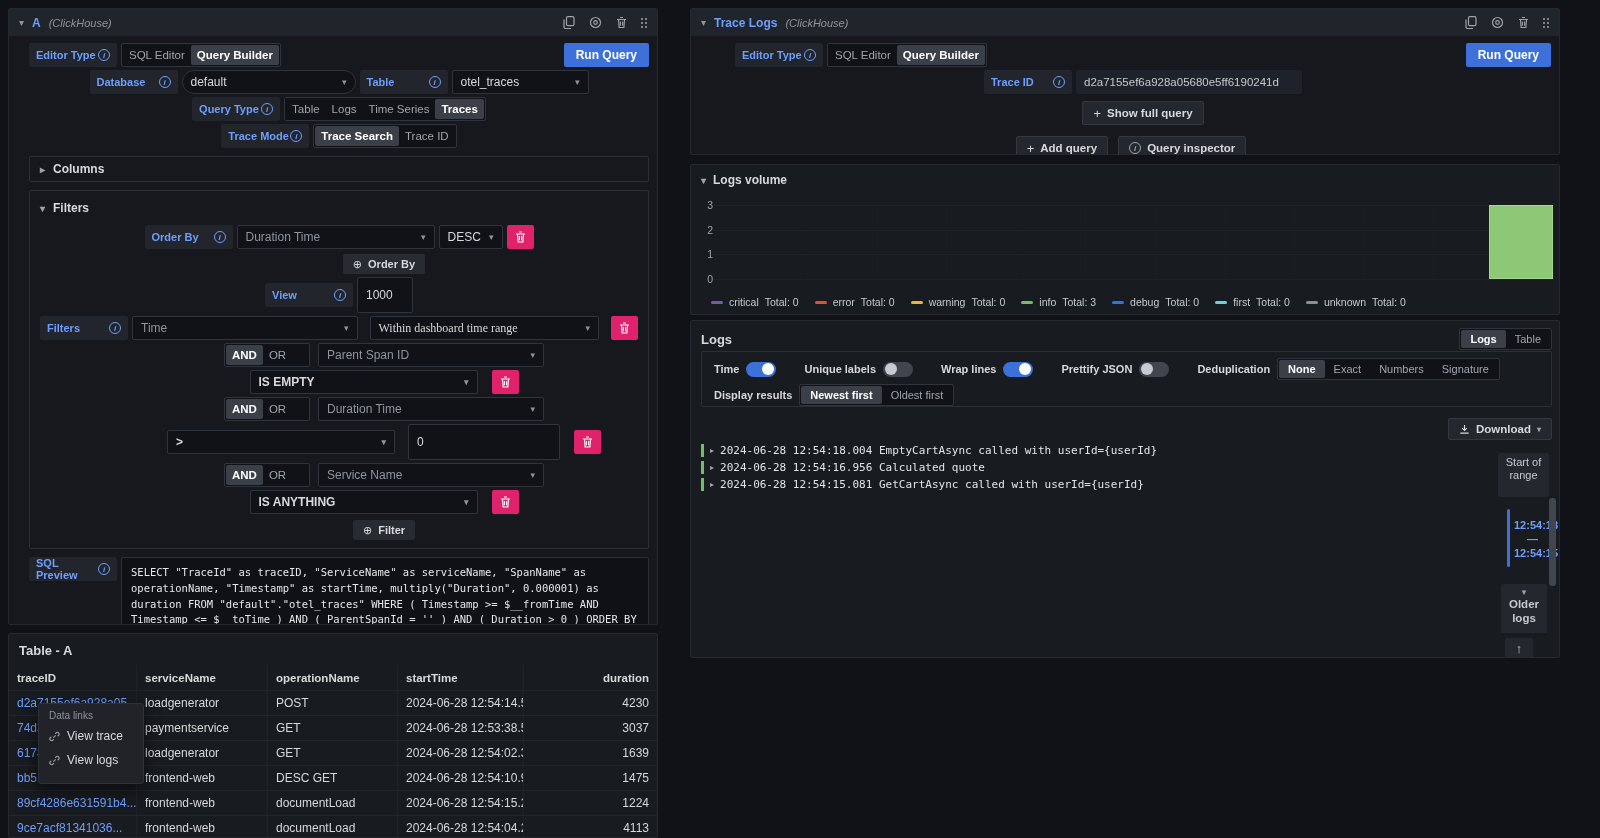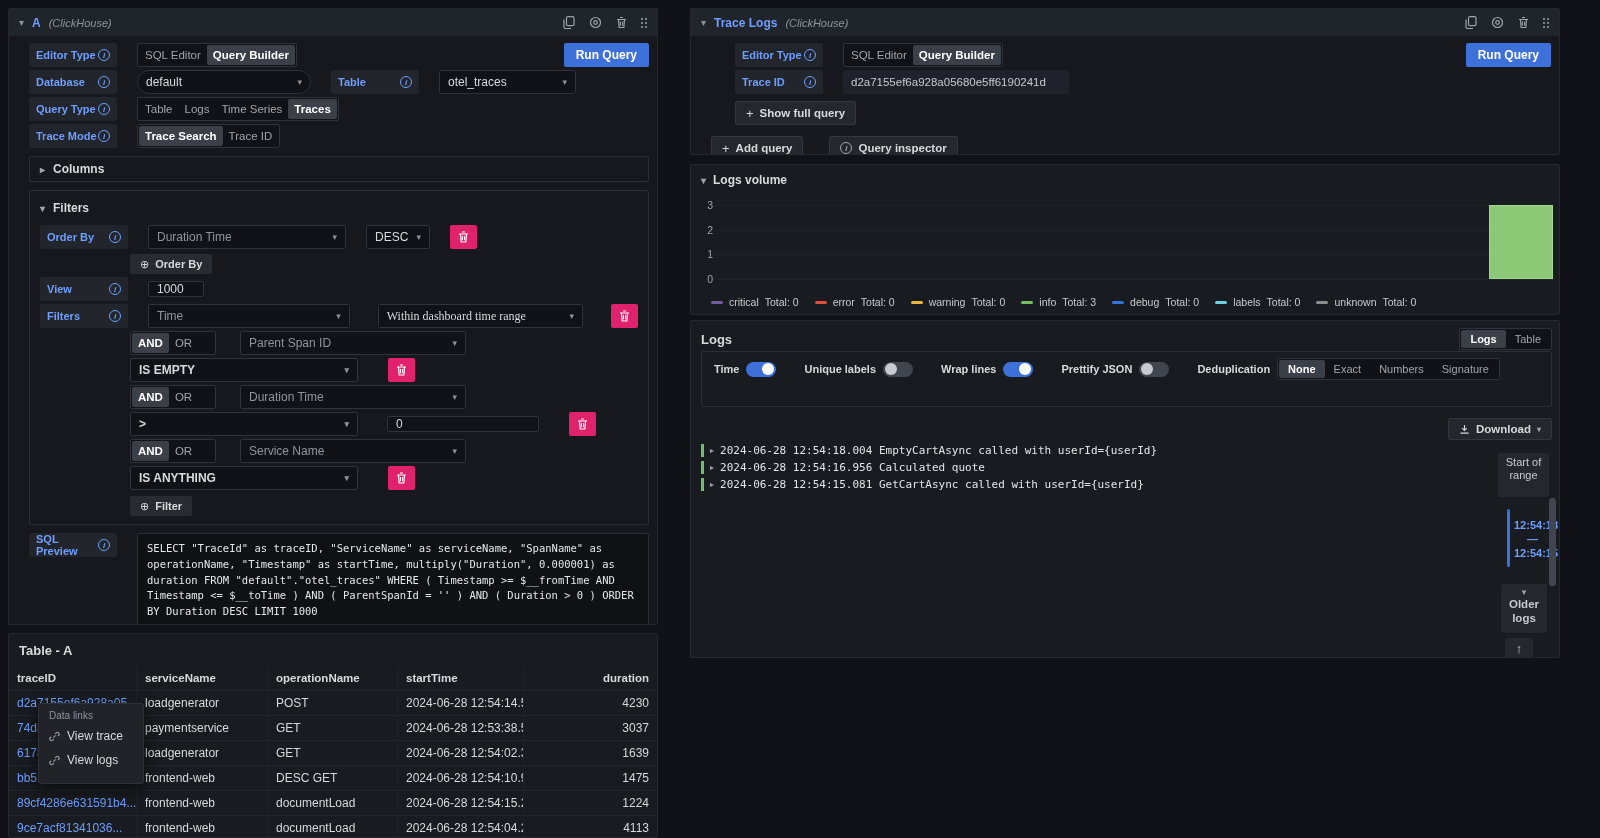--- a/index.html
+++ b/index.html
@@ -9,34 +9,34 @@
   .panel.light { background:#181b1f; }
   .phdr { height:27px; background:#20242b; display:flex; align-items:center; gap:8px; padding:0 10px; }
   .phdr .chev { color:#8e949e; font-size:10px; }
   .ptitle { color:#6e9fff; font-size:12px; font-weight:bold; }
   .phint { color:#8e949e; font-size:11px; font-style:italic; }
   .hicons { margin-left:auto; display:flex; gap:14px; align-items:center; color:#9fa4ac; }
   .hicons svg { display:block; }
   .grip { display:inline-grid; grid-template-columns:2px 2px; gap:2px; }
   .grip i { width:2px; height:2px; background:#9fa4ac; border-radius:50%; }
   .body1 { padding:7px 8px 0 20px; }
-  .frow { display:flex; align-items:center; gap:20px; margin-bottom:3px; }
+  .frow { display:flex; align-items:center; gap:4px; margin-bottom:3px;justify-content:center; }
   .lbl { width:88px; height:24px; background:#22252b; color:#6e9fff; font-size:11px; font-weight:bold;
     display:flex; align-items:center; justify-content:space-between; padding:0 7px; border-radius:2px; flex:none; }
   .info { width:12px; height:12px; border:1px solid #6e9fff; border-radius:50%; font-size:8px; font-style:italic;
     display:inline-flex; align-items:center; justify-content:center; color:#6e9fff; flex:none; font-weight:bold; }
   .info.gray { border-color:#9fa4ac; color:#9fa4ac; }
   .seg { display:flex; align-items:center; background:#111217; border:1px solid #2f333b; border-radius:2px; height:24px; padding:1px; }
   .seg span { padding:0 6px; font-size:11.5px; color:#9fa4ac; line-height:20px; border-radius:2px; white-space:nowrap; }
   .seg span.on { background:#3b3f48; color:#fff; font-weight:bold; }
   .sel { background:#111217; border:1px solid #2f333b; border-radius:2px; height:24px; display:flex; align-items:center;
     padding:0 8px; font-size:12px; color:#d8d9da; }
   .sel .caret { margin-left:auto; color:#8e949e; font-size:9px; padding-left:8px; }
   .sel.ph { color:#8e949e; }
-  .inp { background:#111217; border:1px solid #2f333b; border-radius:2px; height:16px; padding:0 8px; font-size:12px;
+  .inp { background:#111217; border:1px solid #2f333b; border-radius:2px; height:36px; padding:0 8px; font-size:12px;
     color:#d8d9da; font-family:"Liberation Sans",sans-serif; }
   .trash { width:27px; height:24px; background:#e0226c; border:none; border-radius:2px; display:flex;
     align-items:center; justify-content:center; flex:none; cursor:pointer; }
   .btn { background:#24272e; border:1px solid #34373e; border-radius:2px; height:24px; display:inline-flex;
     align-items:center; gap:6px; padding:0 10px; font-size:11.5px; font-weight:bold; color:#d8d9da; cursor:pointer; }
   .btn.sm { height:20px; font-size:11px; border:none; background:#282b31; }
   .btn-blue { background:#3d71d9; border:none; border-radius:2px; height:24px; padding:0 12px; color:#fff;
     font-size:12px; font-weight:bold; cursor:pointer; }
   .colbox { margin:8px 0; border:1px solid #2c3036; border-radius:2px; height:26px; display:flex; align-items:center;
     gap:8px; padding:0 10px; font-size:12px; font-weight:bold; }
@@ -527,21 +527,21 @@
         <span>info</span>
         <span>Total: 3</span>
       </span>
       <span class="litem">
         <span class="lsw" style="background: rgb(50, 116, 217);"></span>
         <span>debug</span>
         <span>Total: 0</span>
       </span>
       <span class="litem">
         <span class="lsw" style="background: rgb(110, 208, 224);"></span>
-        <span>labels</span>
+        <span>first</span>
         <span>Total: 0</span>
       </span>
       <span class="litem">
         <span class="lsw" style="background: rgb(142, 142, 142);"></span>
         <span>unknown</span>
         <span>Total: 0</span>
       </span>
     </div>
 </div>
 
@@ -574,20 +574,27 @@
       <span class="tgl">
           <i></i>
         </span>
         <span class="gap"></span>
       <span class="blabel">Deduplication</span>
       <span class="seg mini">
         <span class="on">None</span>
         <span>Exact</span>
         <span>Numbers</span>
         <span>Signature</span>
+      </span>
+    </div>
+    <div class="lrow">
+      <span class="blabel">Display results</span>
+      <span class="seg mini">
+        <span class="on">Newest first</span>
+        <span>Oldest first</span>
       </span>
     </div>
   </div>
   <button class="btn" style="position:absolute; right:7px; top:97px; height:22px;">
     <svg width="11" height="11" viewBox="0 0 12 11" fill="none" stroke="#d8d9da" stroke-width="1.2">
         <path d="M6 0.5v6M3.5 4L6 6.5 8.5 4M1.5 9.5h9"></path>
       </svg>
     <span>Download</span>
     <span style="font-size:8px; color:#9fa4ac;">▾</span>
   </button>

